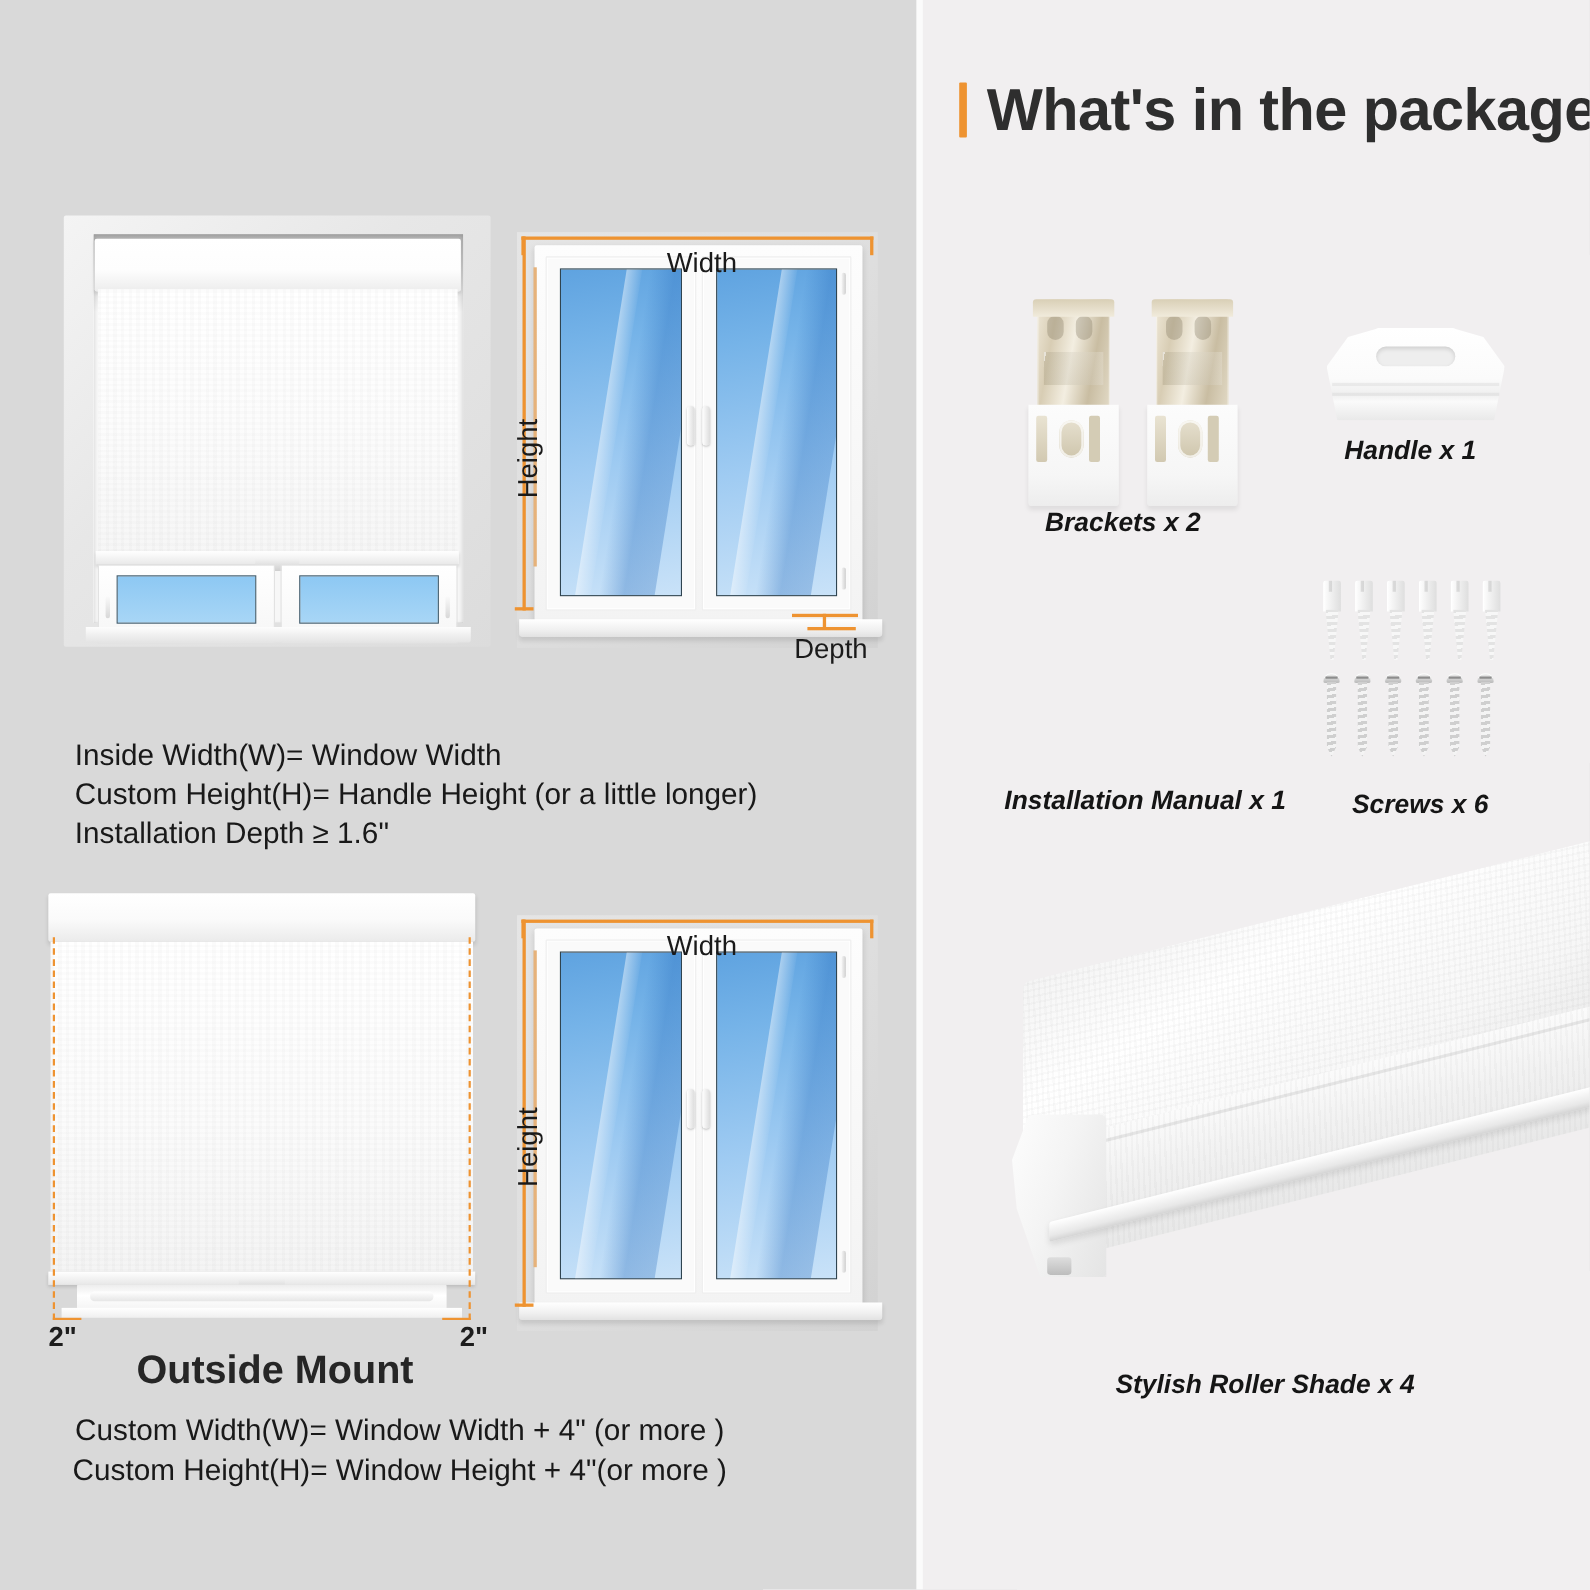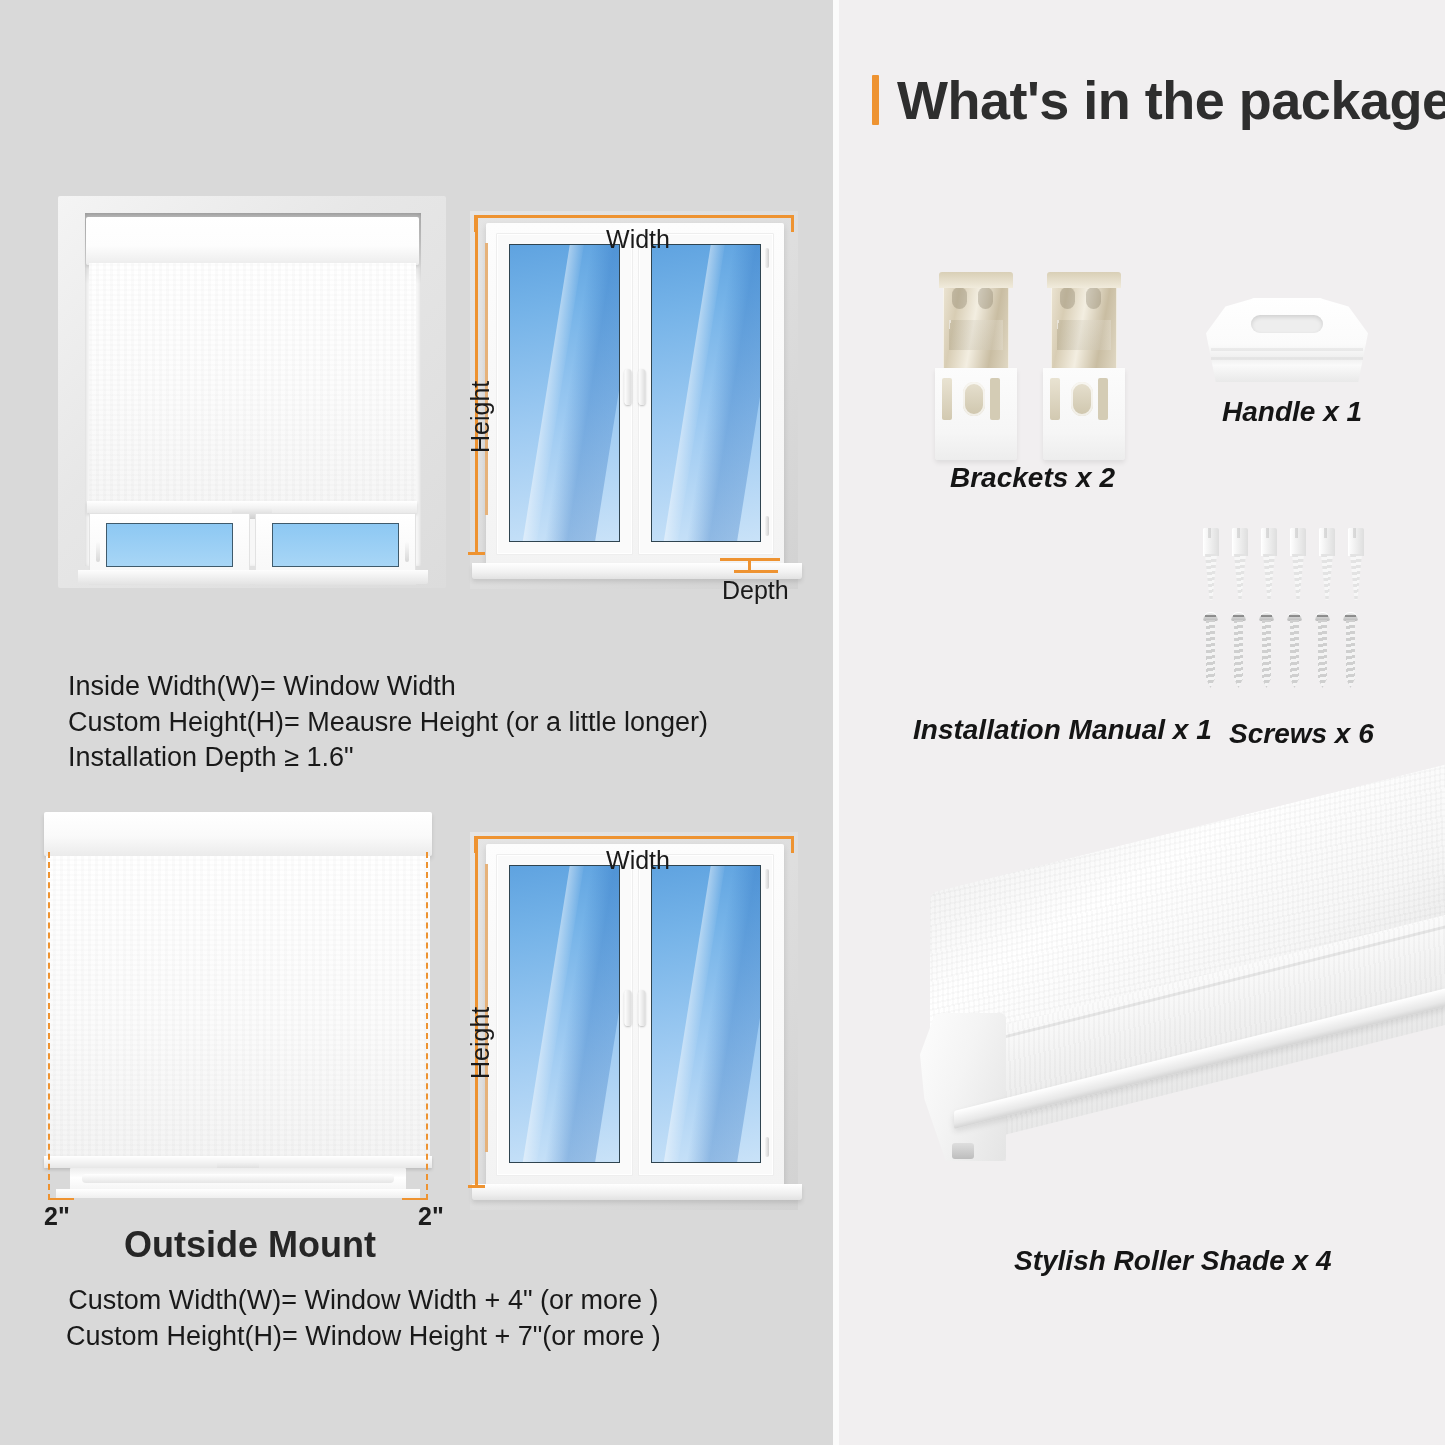--- a/index.html
+++ b/index.html
@@ -215,21 +215,21 @@
   }
   #inside-title  { left: 132px; top: 610px; }
   #outside-title { left: 124px; top: 1224px; }
   .spec-list { position: absolute; font-size: 27px; color: #191919; line-height: 1.32; }
   #inside-specs  { left: 68px; top: 669px; }
   #outside-specs { left: 66px; top: 1283px; text-align: center; }
 
   
   .pkg-item { position: absolute; }
   .pkg-label {
-    position: absolute; font-size: 28px; font-weight: bold; font-style: italic;
+    position: absolute; font-size: 24px; font-weight: bold; font-style: italic;
     color: #151515; white-space: nowrap;
   }
 
   
   #brackets-art { left: 935px; top: 272px; width: 190px; height: 188px; display: flex; gap: 26px; }
   .bracket { position: relative; width: 82px; height: 188px; }
   .bk-body {
     position: absolute; left: 8px; top: 0; width: 66px; height: 128px;
     background: linear-gradient(100deg,#efe8d8 0%,#d8cdb4 22%,#f3eee1 45%,#c9bda2 70%,#e8e1cf 100%);
     border-radius: 2px 2px 0 0;
@@ -472,21 +472,21 @@
       <div class="dim-label dim-vert" style="left:8px; top:250px;">Height</div>
 
       <div class="m-line m-h" style="left:262px; top:355px; width:60px;"></div>
       <div class="m-line m-v" style="left:290px; top:355px; height:14px;"></div>
       <div class="m-line m-h" style="left:276px; top:367px; width:44px;"></div>
       <div class="dim-label" style="left:264px; top:373px;">Depth</div>
     </div>
 
     <div class="spec-list" id="inside-specs">
       <div>Inside Width(W)= Window Width</div>
-      <div>Custom Height(H)= Meausre Height (or a little longer)</div>
+      <div>Custom Height(H)= Handle Height (or a little longer)</div>
       <div>Installation Depth ≥ 1.6"</div>
     </div>
 
     <div class="shade-fig" id="outside-fig">
       <div class="om-wall"></div>
       <div class="om-cassette"></div>
       <div class="om-fabric"></div>
       <div class="om-rail"></div>
       <div class="om-tab"></div>
       <div class="om-windowsill"></div>
@@ -527,21 +527,21 @@
 
       <div class="m-line m-v" style="left:17px; top:12px; height:352px;"></div>
       <div class="m-cap-v" style="left:10px; top:361px;"></div>
       <div class="m-line m-v" style="left:27px; top:40px; height:288px; background:#e6b27a;"></div>
       <div class="dim-label dim-vert" style="left:8px; top:255px;">Height</div>
     </div>
 
     <div class="mount-title" id="outside-title">Outside Mount</div>
     <div class="spec-list" id="outside-specs">
       <div>Custom Width(W)= Window Width + 4" (or more )</div>
-      <div>Custom Height(H)= Window Height + 7"(or more )</div>
+      <div>Custom Height(H)= Window Height + 4"(or more )</div>
     </div>
   </div>
 
   <div class="panel-div"></div>
 
   <div class="panel-right">
     
   </div>
 
   <div class="heading" id="head-right">

